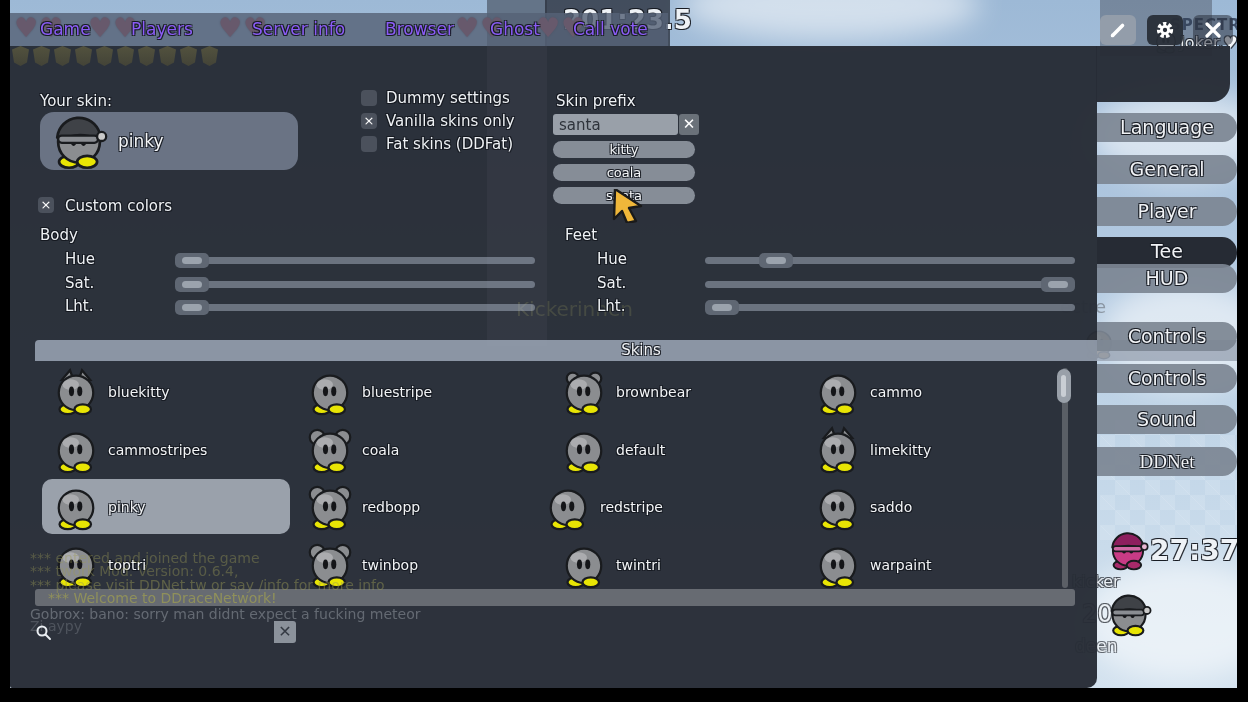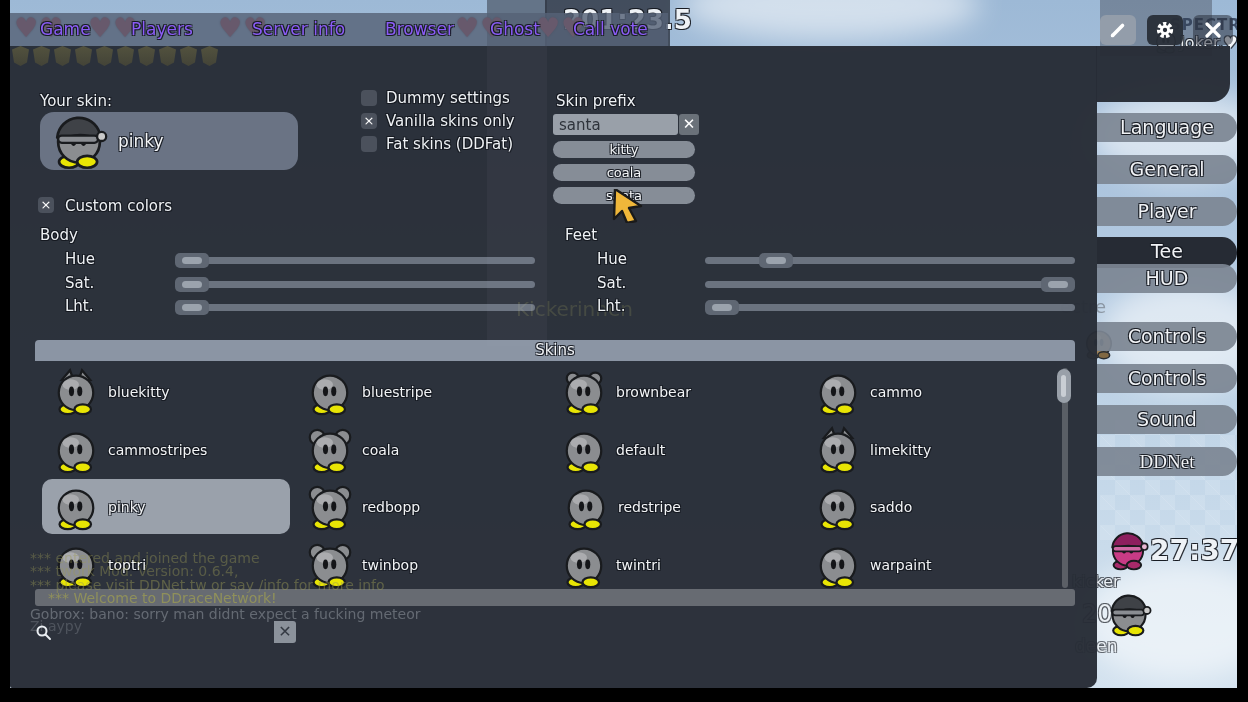--- a/index.html
+++ b/index.html
@@ -36,21 +36,21 @@
   .previnput,.searchinput{position:absolute;background:#99a0a9;border:none;border-radius:3px;
           font-family:"DejaVu Sans",sans-serif;font-size:15px;color:#2e333b;padding:0 6px;z-index:6;}
   .previnput::placeholder,.searchinput::placeholder{color:#3c424b;opacity:1;}
   .sqbtn{position:absolute;z-index:6;background:#6a7179;border-radius:3px;color:#fff;
          text-align:center;cursor:pointer;}
   .prefixopt{position:absolute;left:553px;width:142px;height:17px;background:rgba(150,157,168,.85);
          border-radius:9px;z-index:6;color:#f4f6f8;font-size:13px;text-align:center;line-height:17px;cursor:pointer;}
   .slider-track{position:absolute;height:7px;border-radius:4px;background:rgba(170,180,195,.5);z-index:6;cursor:pointer;}
   .slider-handle{position:absolute;width:34px;height:15px;border-radius:5px;background:#5f6773;z-index:7;cursor:pointer;}
   .slider-handle::after{content:"";position:absolute;left:7px;top:4px;width:20px;height:7px;border-radius:4px;background:#9ba3ad;}
-  .skins-header{left:35px;top:340px;width:1040px;height:21px;background:rgba(156,167,182,.85);
+  .skins-header{left:35px;top:340px;width:1212px;height:21px;background:rgba(156,167,182,.85);
         border-radius:4px 4px 0 0;z-index:6;color:#f2f4f7;font-size:15px;text-align:center;line-height:21px;}
   .skin-item{position:absolute;width:248px;height:55px;z-index:6;cursor:pointer;display:flex;align-items:center;}
   .skin-item.sel{background:#9aa1ab;border-radius:10px;}
   .skin-name{color:#f2f4f6;font-size:14px;margin-left:8px;}
   .scroll-rail{left:1062px;top:368px;width:6px;height:220px;background:rgba(255,255,255,.22);border-radius:3px;z-index:6;}
   .scroll-handle{left:1057px;top:369px;width:14px;height:34px;background:#99a0a9;border-radius:7px;z-index:7;cursor:pointer;}
   .scroll-handle::after{content:"";position:absolute;left:4px;top:6px;width:5px;height:22px;border-radius:3px;background:#c9ced4;}
   .lightbar{left:35px;top:589px;width:1040px;height:17px;background:rgba(255,255,255,.28);border-radius:3px;z-index:6;}
   .chat-line{position:absolute;font-size:14px;z-index:7;white-space:nowrap;}
   .tab{position:absolute;left:1097px;width:140px;height:29px;background:rgba(124,133,147,.92);
@@ -356,21 +356,21 @@
     <circle cx="49" cy="15" r="10" fill="#8b8d90" stroke="#191b1e" stroke-width="3"></circle>
             <ellipse cx="21" cy="55" rx="11" ry="6.5" fill="#e8e504" stroke="#191b1e" stroke-width="3"></ellipse>
             <circle cx="32" cy="33" r="23" fill="#8b8d90" stroke="#191b1e" stroke-width="3"></circle>
             <ellipse cx="25" cy="22" rx="11" ry="7" fill="rgba(255,255,255,0.28)"></ellipse>
             <ellipse cx="26" cy="31" rx="3.4" ry="6.5" fill="#141518"></ellipse>
             <ellipse cx="37" cy="31" rx="3.4" ry="6.5" fill="#141518"></ellipse>
             <ellipse cx="41" cy="55" rx="11" ry="6.5" fill="#e8e504" stroke="#191b1e" stroke-width="3"></ellipse>
           </svg></div>
         <div class="skin-name outl" style="position: static;">redbopp</div>
       </div>
-      <div class="skin-item" style="left: 552px; top: 479px;">
+      <div class="skin-item" style="left: 534px; top: 479px;">
         <div style="margin-left: 10px; width: 48px; height: 48px;"><svg width="48" height="48" viewBox="0 0 64 64">
             <ellipse cx="21" cy="55" rx="11" ry="6.5" fill="#e8e504" stroke="#191b1e" stroke-width="3"></ellipse>
             <circle cx="32" cy="33" r="23" fill="#8b8d90" stroke="#191b1e" stroke-width="3"></circle>
             <ellipse cx="25" cy="22" rx="11" ry="7" fill="rgba(255,255,255,0.28)"></ellipse>
             <ellipse cx="26" cy="31" rx="3.4" ry="6.5" fill="#141518"></ellipse>
             <ellipse cx="37" cy="31" rx="3.4" ry="6.5" fill="#141518"></ellipse>
             <ellipse cx="41" cy="55" rx="11" ry="6.5" fill="#e8e504" stroke="#191b1e" stroke-width="3"></ellipse>
           </svg></div>
         <div class="skin-name outl" style="position: static;">redstripe</div>
       </div>

